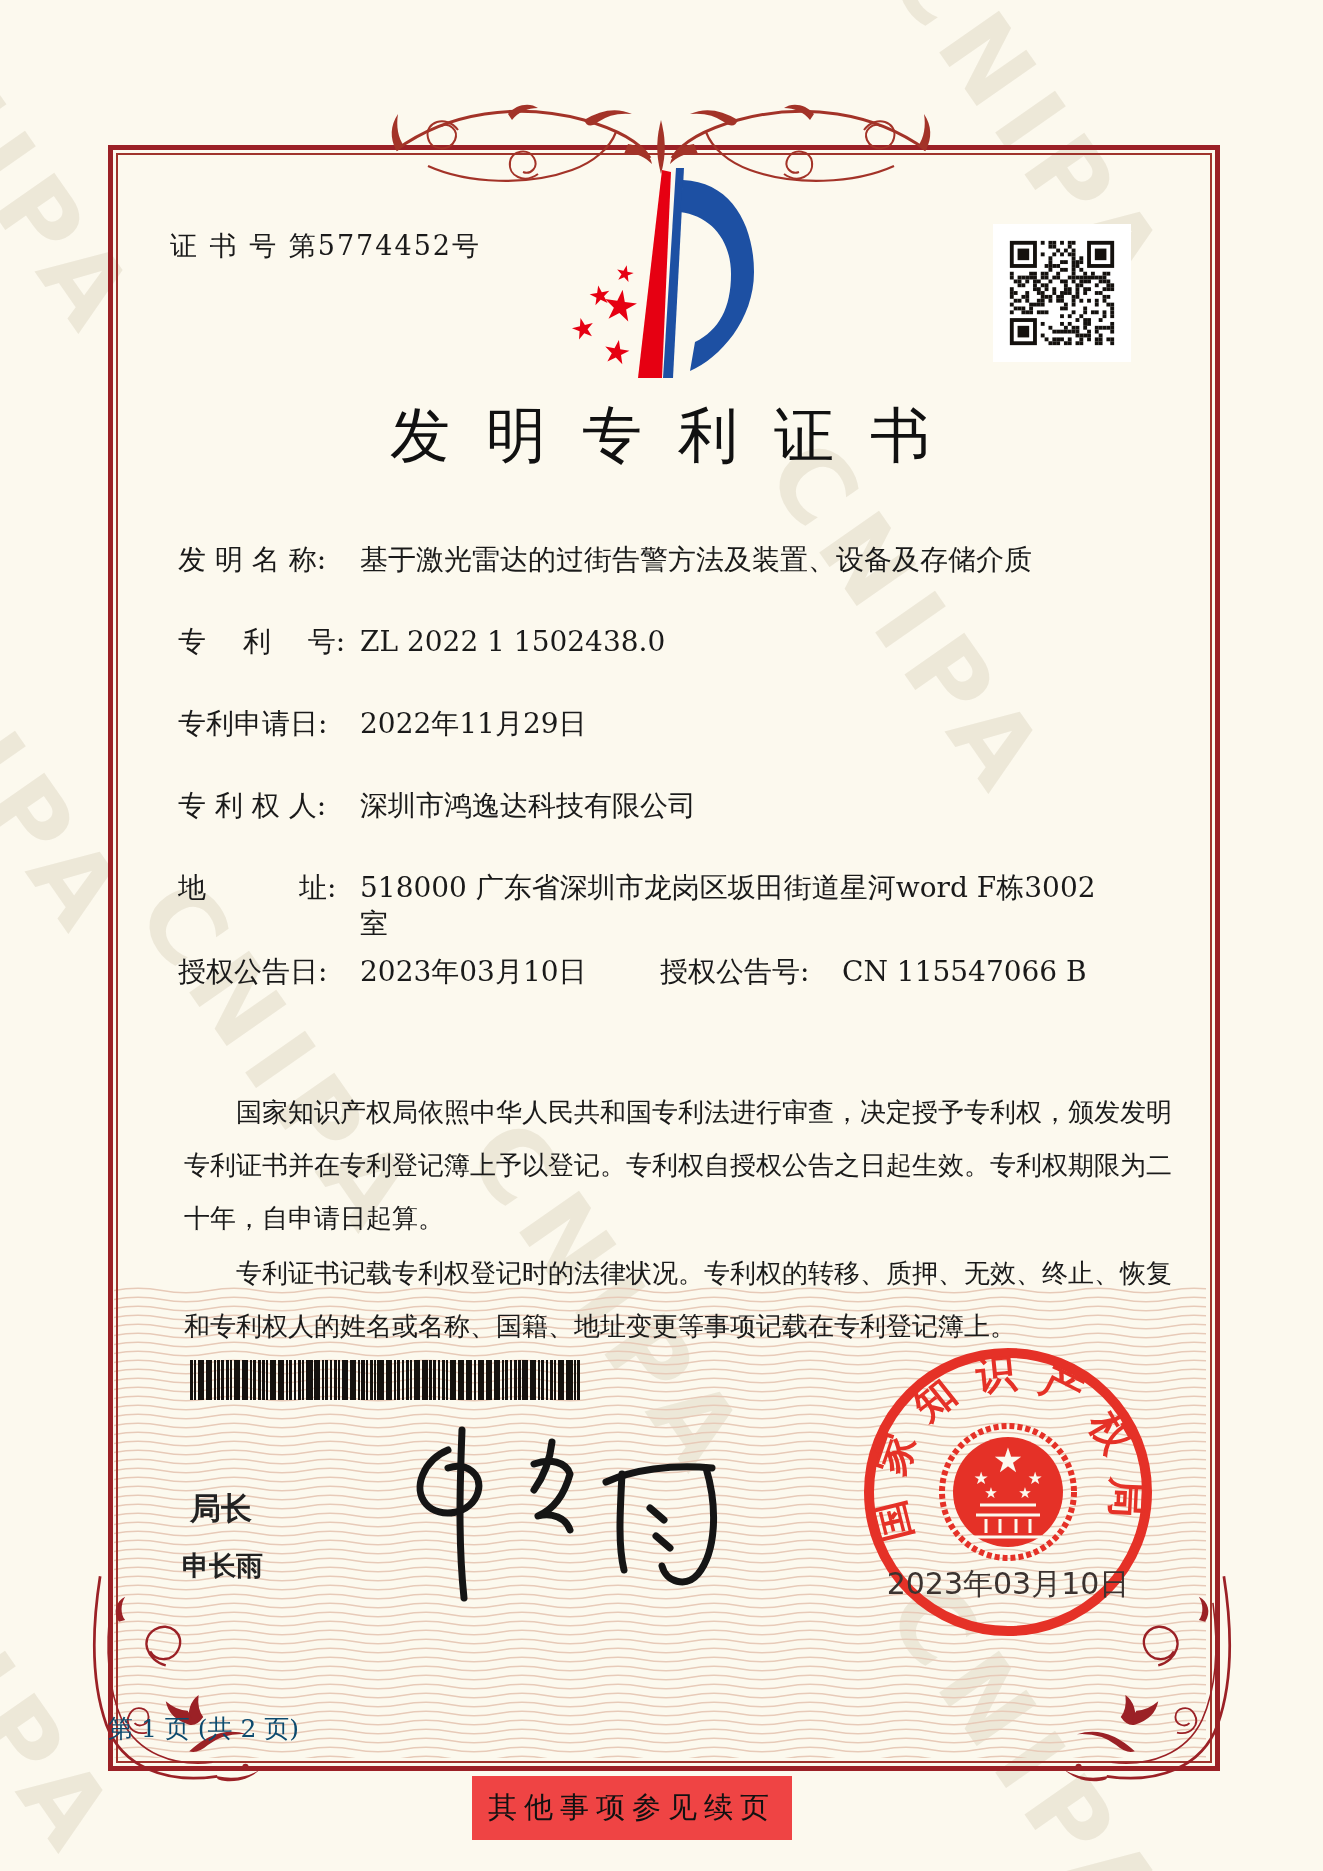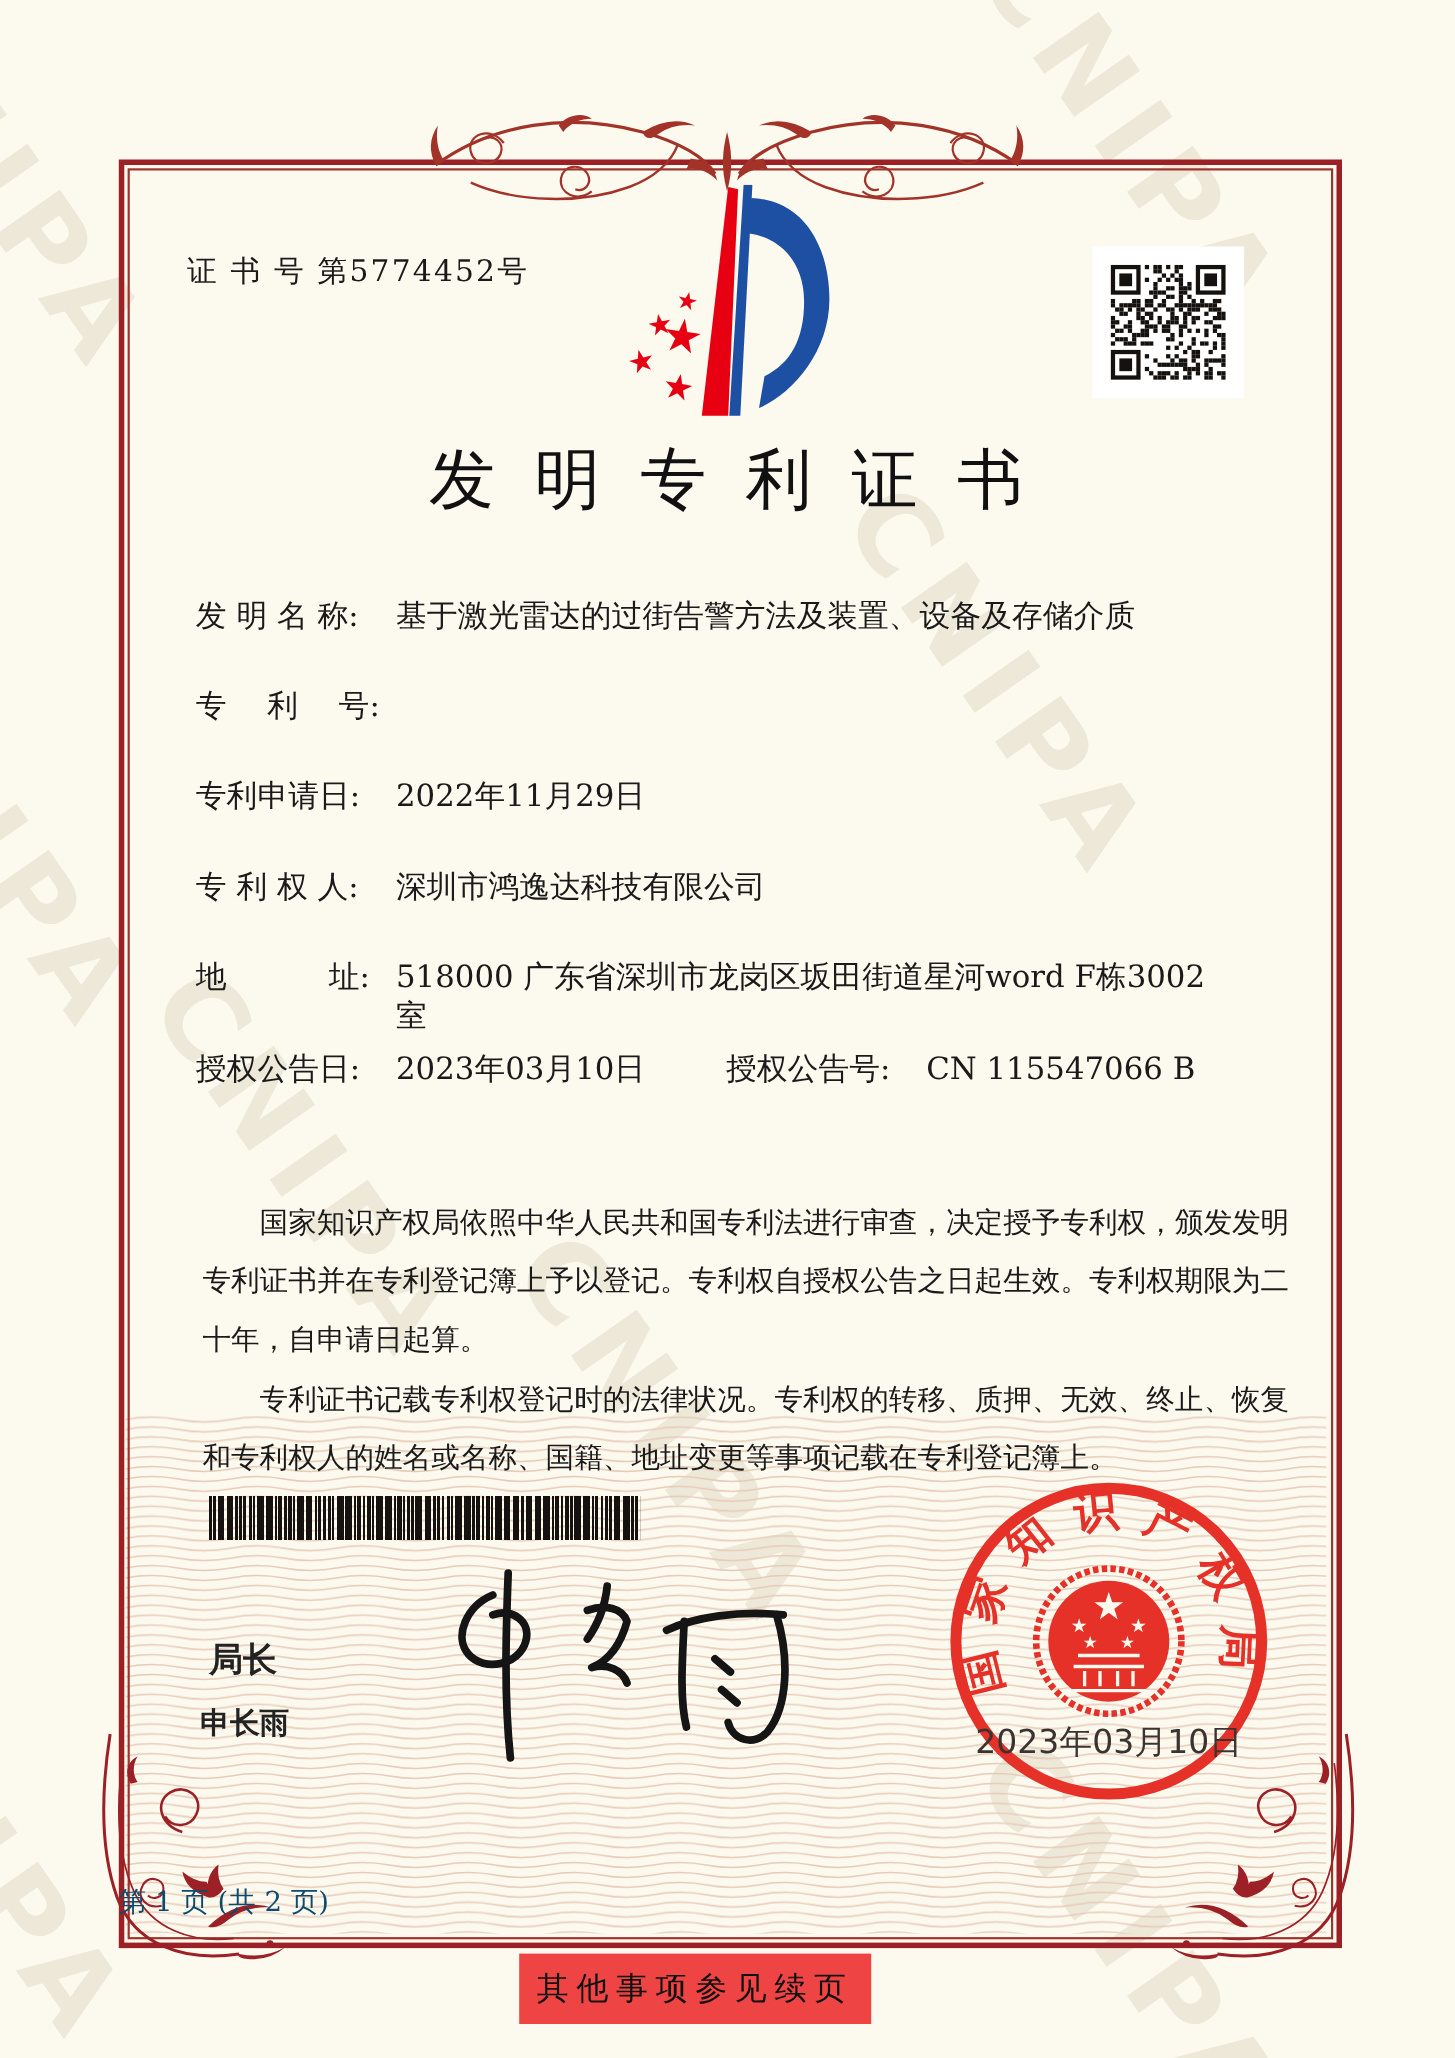--- a/index.html
+++ b/index.html
@@ -404,20 +404,21 @@
 
   <div class="title">发明专利证书</div>
 
   <div class="fields">
     <div class="frow">
       <span class="lab">发 明 名 称:</span>
       <span class="val">基于激光雷达的过街告警方法及装置、设备及存储介质</span>
     </div>
     <div class="frow">
       <span class="lab">专　 利　 号:</span>
+      <span class="val">ZL 2022 1 1502438.0</span>
     </div>
     <div class="frow">
       <span class="lab">专利申请日:</span>
       <span class="val">2022年11月29日</span>
     </div>
     <div class="frow">
       <span class="lab">专 利 权 人:</span>
       <span class="val">深圳市鸿逸达科技有限公司</span>
     </div>
     <div class="frow address">

